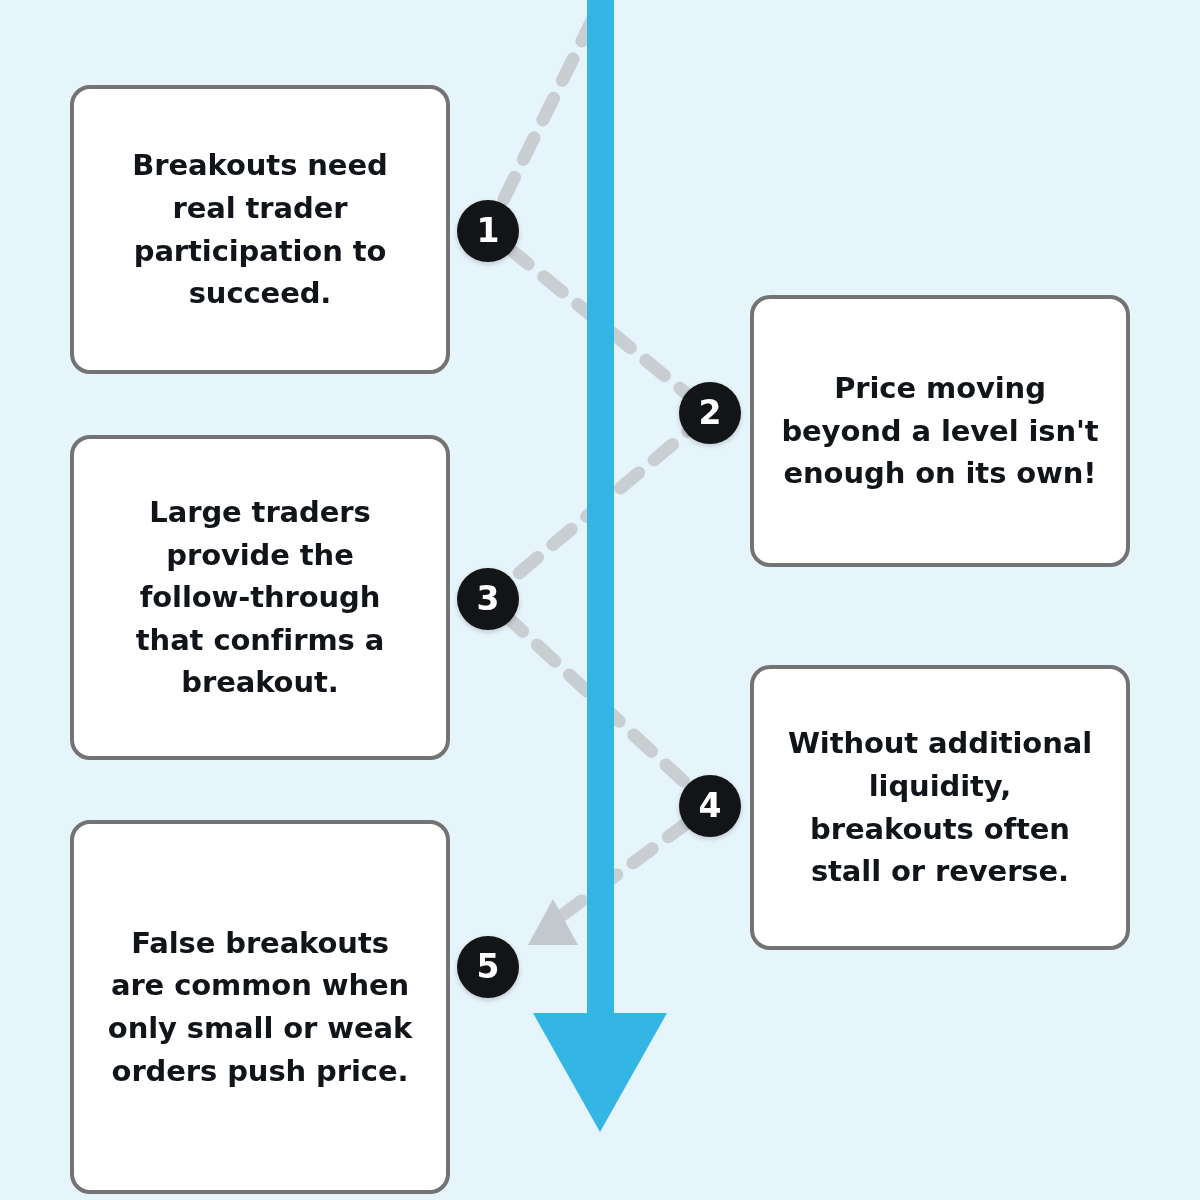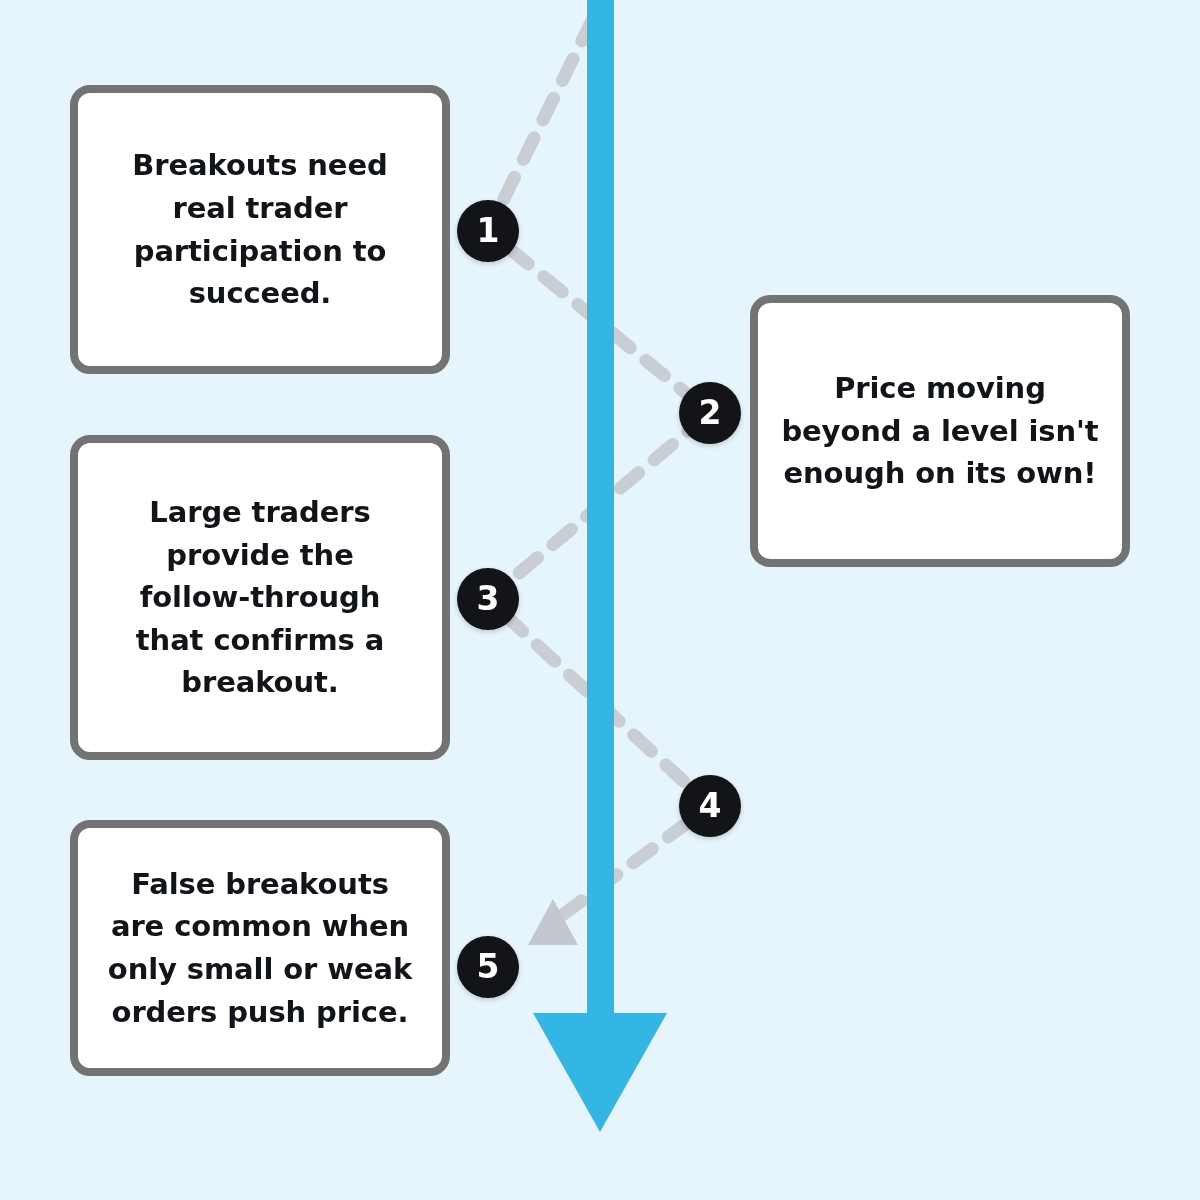--- a/index.html
+++ b/index.html
@@ -30,42 +30,42 @@
     height: 1200px;
     display: block;
   }
 
   
   .card {
     position: absolute;
     box-sizing: border-box;
     background: #ffffff;
     border-radius: 20px;
-    border: 8px solid #737373;
+    border: 4px solid #737373;
     display: flex;
     align-items: center;
     justify-content: center;
     padding: 8px 20px;
     z-index: 5;
   }
   .card-text {
     font-size: 29px;
     line-height: 1.47;
     font-weight: 700;
     color: #111418;
     text-align: center;
     letter-spacing: -0.1px;
     white-space: pre-line;
   }
 
   #card-1 { left: 70px;  top: 85px;  width: 380px; height: 289px; }
   #card-2 { left: 750px; top: 295px; width: 380px; height: 272px; }
   #card-3 { left: 70px;  top: 435px; width: 380px; height: 325px; }
   #card-4 { left: 750px; top: 665px; width: 380px; height: 285px; }
-  #card-5 { left: 70px;  top: 820px; width: 380px; height: 256px; justify-content: center; }
+  #card-5 { left: 70px;  top: 820px; width: 380px; height: 374px; justify-content: center; }
 
   
   .badge {
     position: absolute;
     width: 62px;
     height: 62px;
     border-radius: 50%;
     background: #121418;
     color: #ffffff;
     display: flex;
@@ -127,20 +127,26 @@
     <div class="card-text">Large traders
 provide the
 follow-through
 that confirms a
 breakout.</div>
   </div>
   <div class="badge" id="badge-3">
     <span>3</span>
   </div>
 
+  <div class="card" id="card-4">
+    <div class="card-text">Without additional
+liquidity,
+breakouts often
+stall or reverse.</div>
+  </div>
   <div class="badge" id="badge-4">
     <span>4</span>
   </div>
 
   <div class="card" id="card-5">
     <div class="card-text">False breakouts
 are common when
 only small or weak
 orders push price.</div>
   </div>

